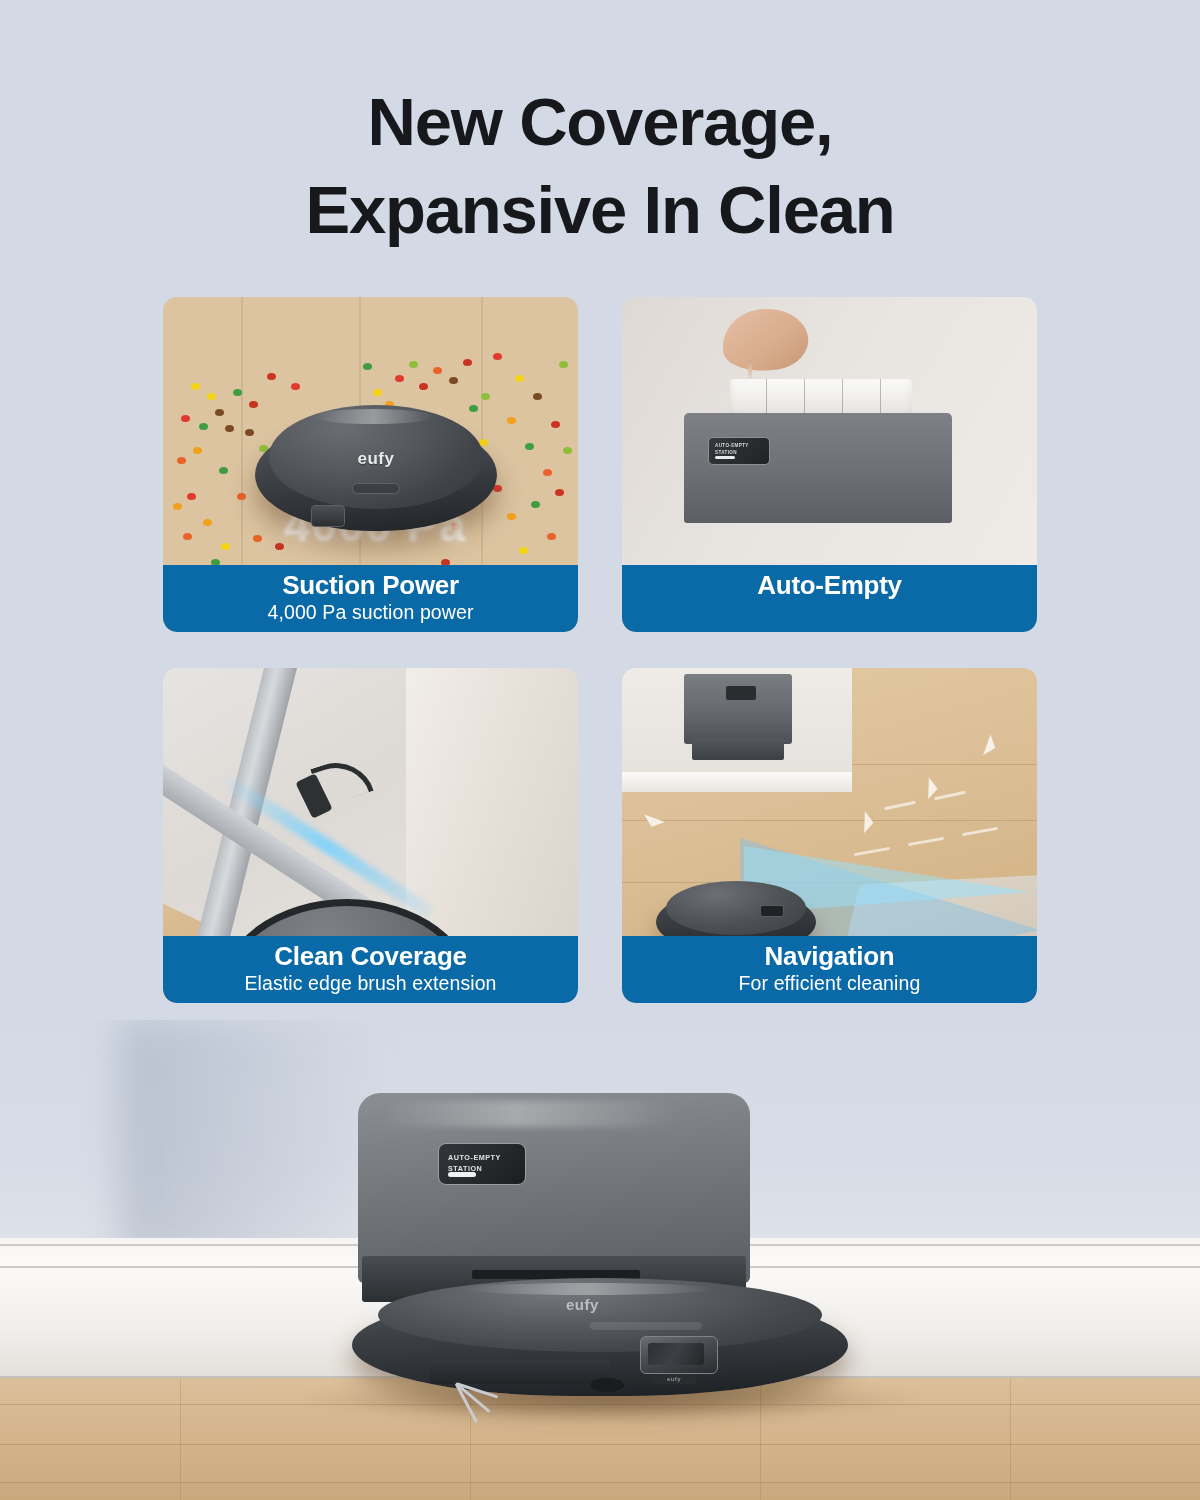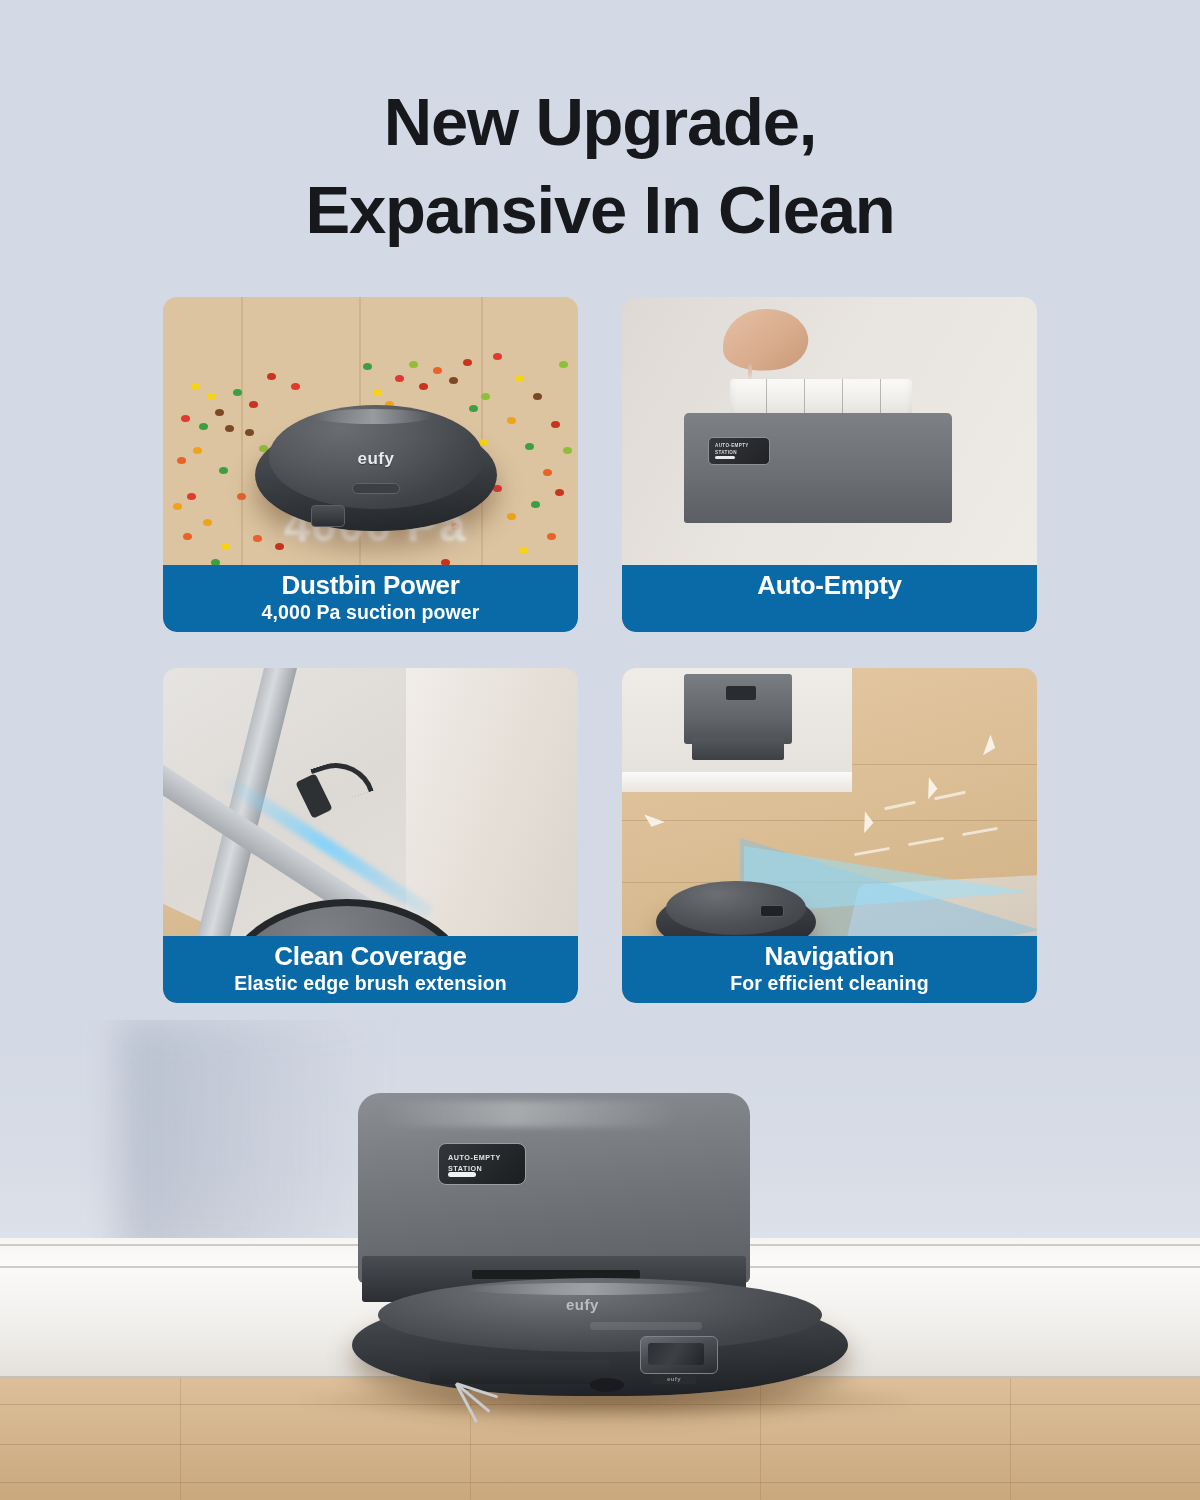--- a/index.html
+++ b/index.html
@@ -44,21 +44,21 @@
     border-radius:0 0 14px 14px;
     color:#fff;
     text-align:center;
     padding-top:6px;
   }
   .caption-title{
     font-size:26px; font-weight:bold; line-height:1.12;
     letter-spacing:-.3px;
   }
   .caption-sub{
-    font-size:19.5px; font-weight:bold; line-height:1.32;
+    font-size:19.5px; font-weight:normal; line-height:1.32;
     letter-spacing:.1px;
   }
 
   
   .c1-floor{
     position:absolute; inset:0;
     background:
       linear-gradient(100deg, rgba(255,255,255,.30) 0%, rgba(255,255,255,0) 38%),
       linear-gradient(180deg,#e3c9a7 0%, #dcc09c 45%, #d3b párbe 46%, #cdae8a 100%);
     background-color:#dcc4a1;
@@ -422,21 +422,21 @@
   }
   .hero-robot .wheel{
     position:absolute; left:238px; top:100px; width:34px; height:14px;
     border-radius:50%; background:#191b1e;
   }
 </style>
 </head>
 <body>
 
 <h1 class="headline">
-  <span class="l1">New Upgrade,</span>
+  <span class="l1">New Coverage,</span>
   <span class="l2">Expansive In Clean</span>
 </h1>
 
 <div class="grid">
 
   <div class="grid-row">
 
     <div class="card">
       <div class="card-photo">
         <div class="c1-floor"></div>
@@ -520,21 +520,21 @@
         <div class="robot1">
           <div class="body"></div>
           <div class="top"></div>
           <div class="sheen"></div>
           <div class="eufy">eufy</div>
           <div class="btn"></div>
           <div class="bumper"></div>
         </div>
       </div>
       <div class="caption">
-        <div class="caption-title">Dustbin Power</div>
+        <div class="caption-title">Suction Power</div>
         <div class="caption-sub">4,000 Pa suction power</div>
       </div>
     </div>
 
     <div class="card">
       <div class="card-photo">
         <div class="c2-wall"></div>
         <div class="c2-base"></div>
 
         <div class="c2-hand"></div>

